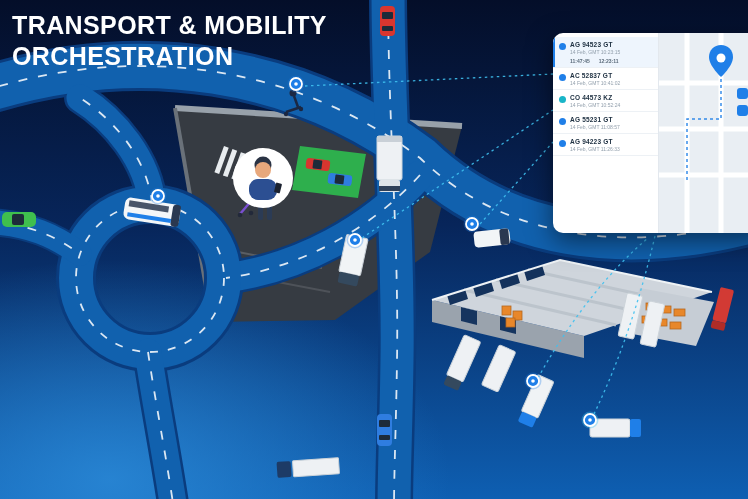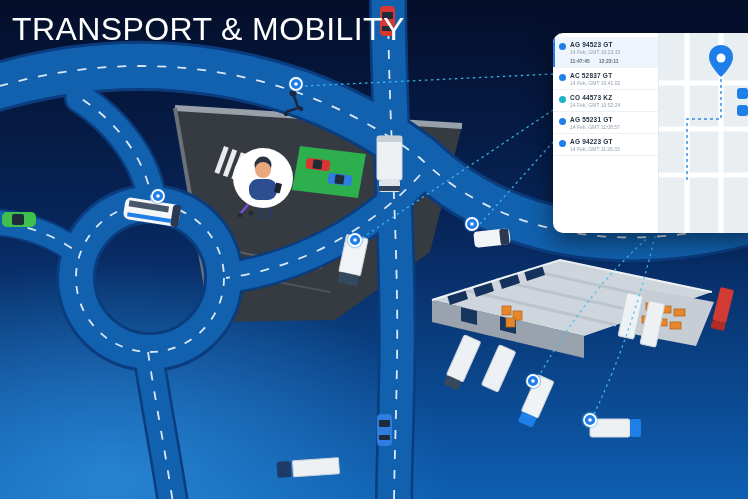--- a/index.html
+++ b/index.html
@@ -1,22 +1,22 @@
 <!DOCTYPE html>
 <html><head>
 <meta charset="utf-8">
 <style>
   html,body{margin:0;padding:0;background:#000;}
   .stage{position:relative;width:748px;height:499px;overflow:hidden;
          background:#04102c;font-family:"Liberation Sans",sans-serif;}
   .stage svg.scene{position:absolute;left:0;top:0;}
 
   
-  .title{position:absolute;left:12px;top:10px;color:#fff;font-weight:400;
-         font-size:32px;line-height:1.22;letter-spacing:.4px;}
+  .title{position:absolute;left:12px;top:10px;color:#fff;font-weight:700;
+         font-size:25px;line-height:1.22;letter-spacing:.4px;}
 
   
   .panel{position:absolute;left:553px;top:33px;width:212px;height:200px;
          background:#fff;border-radius:10px;box-shadow:0 8px 26px rgba(0,0,0,.5);
          display:flex;overflow:hidden;}
   .panel-list{width:106px;border-right:1px solid #e3e8ee;box-sizing:border-box;
               padding:4px 0;}
   .prow{display:flex;gap:4px;padding:4px 6px 3px 6px;border-bottom:1px solid #edf1f5;
         align-items:flex-start;cursor:pointer;}
   .prow.selected{background:#eef5fd;box-shadow:inset 2px 0 0 #1f7fe8;}
@@ -279,20 +279,21 @@
       <g transform="translate(590,420)">
         <circle r="8.5" fill="#3fc1f0" opacity="0.35"></circle>
           <circle r="6" fill="#1f7fe8" stroke="#fff" stroke-width="1.8"></circle>
           <circle r="1.8" fill="#fff"></circle>
       </g>
     </g>
   </svg>
 
   <div class="title">
     <div>TRANSPORT &amp; MOBILITY</div>
+    <div>ORCHESTRATION</div>
   </div>
 
   <div class="panel">
     <div class="panel-list">
 
       <div class="prow selected">
         <span class="pdot"></span>
         <div>
           <div class="pid">AG 94523 GT</div>
           <div class="psub">14 Feb, GMT 10:23:15</div>

